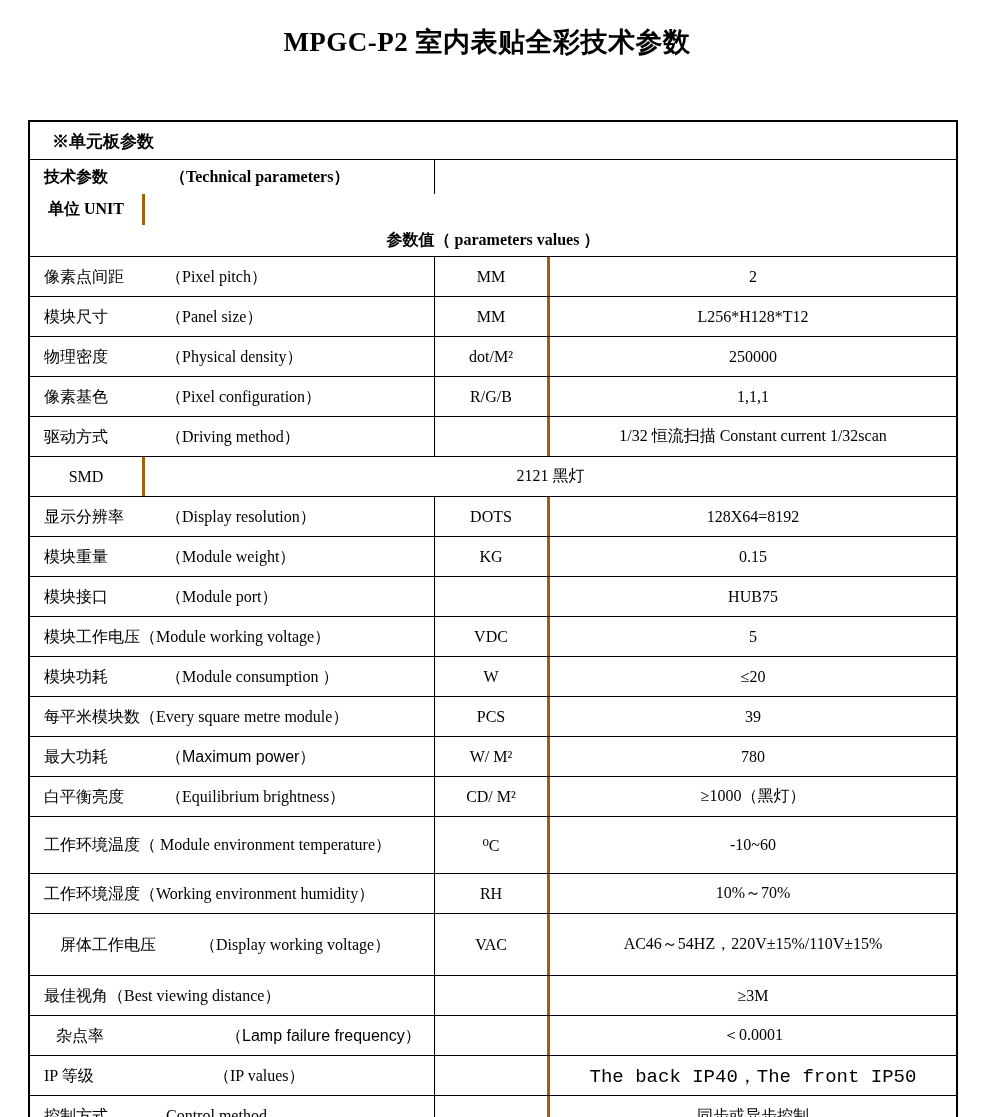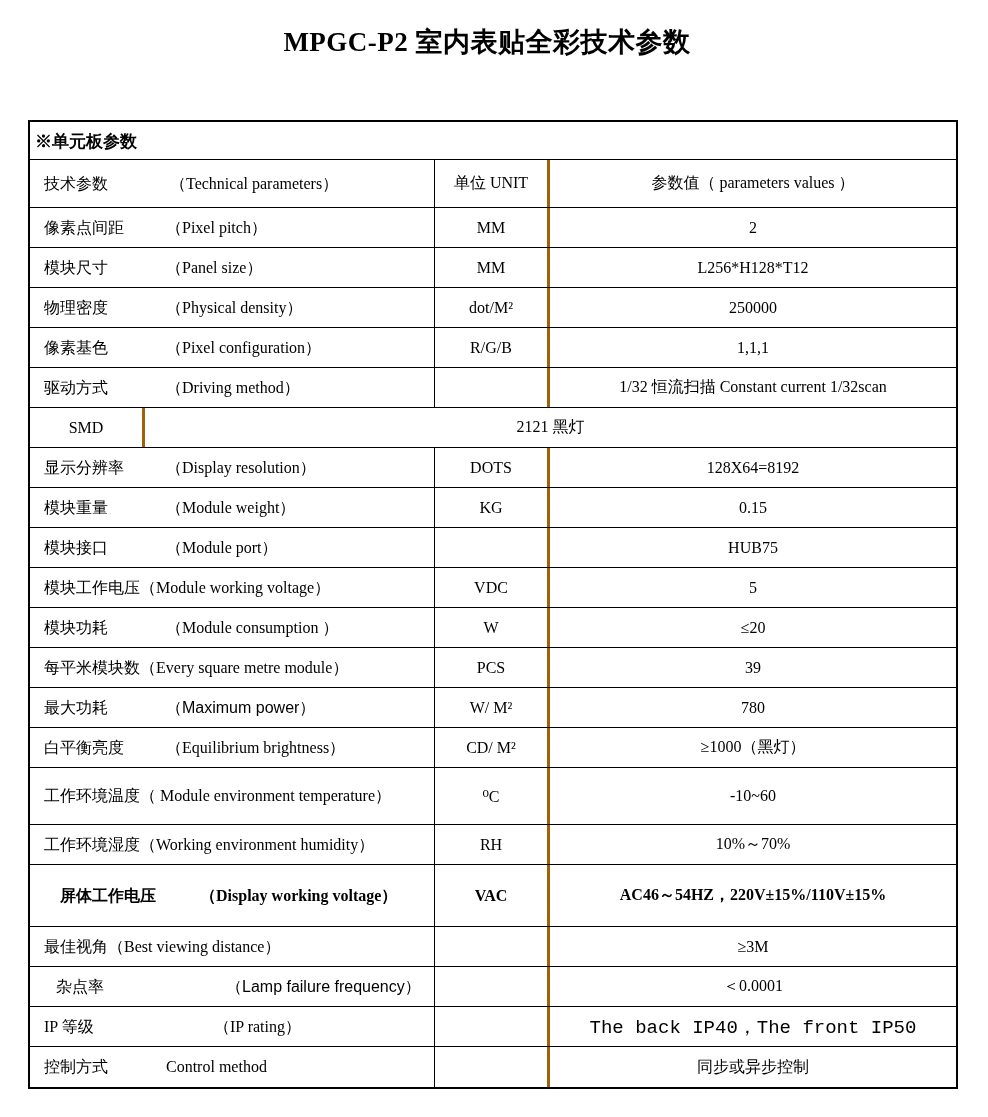--- a/index.html
+++ b/index.html
@@ -18,30 +18,30 @@
     letter-spacing: 0.5px;
   }
   .spec-table {
     width: 930px;
     margin: 60px 0 0 28px;
     border: 2px solid #000;
   }
   .section-header {
     font-weight: bold;
     font-size: 17px;
-    padding: 8px 8px 6px 5px;
+    padding: 8px 8px 6px 22px;
     border-bottom: 1px solid #000;
   }
   .row {
     display: flex;
     min-height: 40px;
     border-bottom: 1px solid #000;
   }
   #table-rows .row:last-child { border-bottom: none; }
-  .header-row { min-height: 48px; font-weight: normal; }
+  .header-row { min-height: 48px; font-weight: bold; flex-direction: column; }
   .cell {
     display: flex;
     align-items: center;
   }
   .c1 {
     width: 405px;
     border-right: 1px solid #000;
     padding: 5px 8px 5px 14px;
   }
   .c2 {
@@ -68,21 +68,21 @@
   #table-rows .row:nth-child(12) .zh,
   #table-rows .row:nth-child(15) .zh,
   #table-rows .row:nth-child(16) .zh,
   #table-rows .row:nth-child(18) .zh { min-width: 0; }
   #table-rows .row:nth-child(19) .zh,
   #table-rows .row:nth-child(20) .zh { min-width: 170px; }
   #table-rows .row:nth-child(17) .zh { min-width: 140px; }
   #table-rows .row:nth-child(17) .label { padding-left: 16px; }
   #table-rows .row:nth-child(19) .label { padding-left: 12px; }
   #table-rows .row:nth-child(15) { min-height: 57px; }
-  #table-rows .row:nth-child(17) { min-height: 62px; font-weight: bold; }
+  #table-rows .row:nth-child(17) { min-height: 62px; }
 </style>
 </head>
 <body>
 
 <main class="doc">
 
   <h1 class="title">MPGC-P2 室内表贴全彩技术参数</h1>
 
   <section class="spec-table">
 
@@ -307,21 +307,21 @@
           </div>
           <div class="cell c2">
             <span></span>
           </div>
           <div class="cell c3">
             <span>＜0.0001</span>
           </div>
         </div>
         <div class="row">
           <div class="cell c1">
-            <div class="label"><span class="zh">IP 等级</span><span class="en">（IP rating）</span></div>
+            <div class="label"><span class="zh">IP 等级</span><span class="en">（IP values）</span></div>
           </div>
           <div class="cell c2">
             <span></span>
           </div>
           <div class="cell c3 mono">
             <span>The back IP40，The front IP50</span>
           </div>
         </div>
         <div class="row">
           <div class="cell c1">

